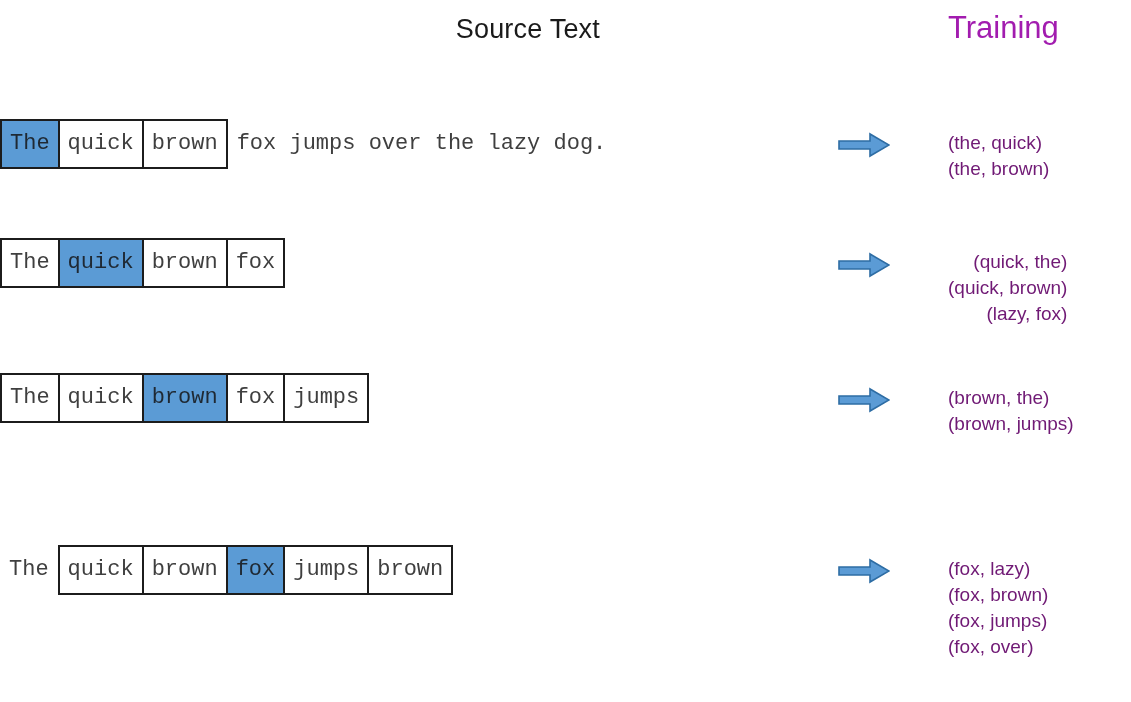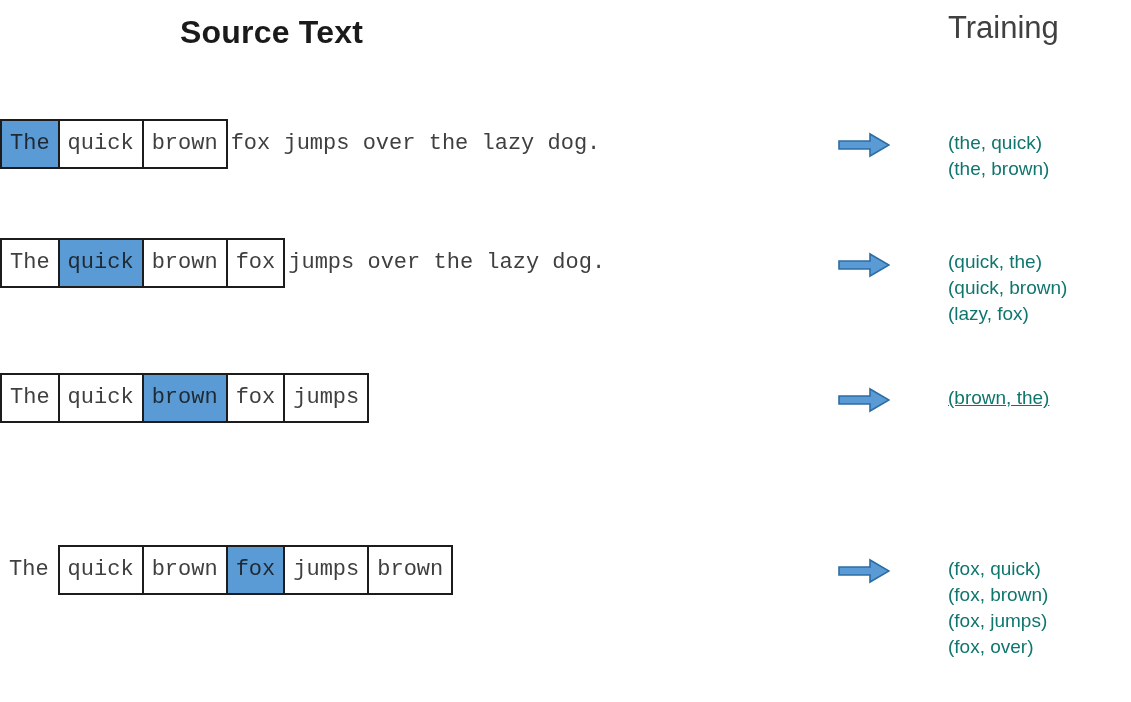--- a/index.html
+++ b/index.html
@@ -15,36 +15,36 @@
     font-family: "Liberation Sans", sans-serif;
     color: #262626;
   }
 
   
   #source-text-heading {
     position: absolute;
     left: 180px;
     top: 14px;
     width: 420px;
-    text-align: left;
-    font-size: 32px;
-    font-weight: 700;
+    text-align: right;
+    font-size: 27px;
+    font-weight: 400;
     letter-spacing: 0.2px;
     color: #1a1a1a;
     line-height: 1.15;
   }
   #training-samples-heading {
     position: absolute;
     left: 948px;
     top: 8px;
     width: 180px;
     font-size: 31px;
     font-weight: 400;
     line-height: 1.28;
-    color: #404040;
+    color: #a21caf;
   }
   #training-samples-heading span { display: block; }
 
   
   .row {
     position: absolute;
     left: 0;
     width: 1131px;
   }
 
@@ -85,40 +85,40 @@
     border-right: 2px solid #1c1c1c;
     background: #ffffff;
     line-height: 1;
   }
   .word-box:last-child { border-right: none; }
   .word-box.highlight { background: #5b9bd5; color: #1f2933; }
 
   .tail {
     display: flex;
     align-items: center;
-    padding-left: 3px;
+    padding-left: 9px;
     color: #3f3f3f;
     line-height: 1;
   }
 
   
   .arrow {
     position: absolute;
     width: 52px;
     height: 26px;
   }
   .arrow svg { display: block; width: 52px; height: 26px; }
 
   
   .samples {
     position: absolute;
     left: 948px;
     font-size: 19px;
     line-height: 26px;
-    color: #0f766e;
+    color: #701a75;
     white-space: nowrap;
   }
   .samples span { display: block; }
 </style>
 </head>
 <body>
 
 <div id="source-text-heading">Source Text</div>
 
 <div id="training-samples-heading">
@@ -128,21 +128,21 @@
 <div id="rows-container">
     <div class="row" style="top: 119px;">
       <div class="sentence"><div class="box-group"><div class="word-box highlight">The</div><div class="word-box">quick</div><div class="word-box">brown</div></div><div class="tail">fox jumps over the lazy dog.</div></div>
       <div class="arrow" style="left: 838px; top: 13px;">
         <svg viewBox="0 0 52 26" xmlns="http://www.w3.org/2000/svg">
           <polygon points="1,9 32,9 32,2 51,13 32,24 32,17 1,17" fill="#5b9bd5" stroke="#2e6da4" stroke-width="1.6" stroke-linejoin="miter"></polygon>
         </svg>
       </div>
     </div>
     <div class="row" style="top: 238px;">
-      <div class="sentence"><div class="box-group"><div class="word-box">The</div><div class="word-box highlight">quick</div><div class="word-box">brown</div><div class="word-box">fox</div></div><div class="tail">jumps over the lazy dog.</div></div>
+      <div class="sentence"><div class="box-group"><div class="word-box">The</div><div class="word-box highlight">quick</div><div class="word-box">brown</div><div class="word-box">fox</div></div></div>
       <div class="arrow" style="left: 838px; top: 14px;">
         <svg viewBox="0 0 52 26" xmlns="http://www.w3.org/2000/svg">
           <polygon points="1,9 32,9 32,2 51,13 32,24 32,17 1,17" fill="#5b9bd5" stroke="#2e6da4" stroke-width="1.6" stroke-linejoin="miter"></polygon>
         </svg>
       </div>
     </div>
     <div class="row" style="top: 373px;">
       <div class="sentence"><div class="box-group"><div class="word-box">The</div><div class="word-box">quick</div><div class="word-box highlight">brown</div><div class="word-box">fox</div><div class="word-box">jumps</div></div></div>
       <div class="arrow" style="left: 838px; top: 14px;">
         <svg viewBox="0 0 52 26" xmlns="http://www.w3.org/2000/svg">
@@ -157,26 +157,27 @@
           <polygon points="1,9 32,9 32,2 51,13 32,24 32,17 1,17" fill="#5b9bd5" stroke="#2e6da4" stroke-width="1.6" stroke-linejoin="miter"></polygon>
         </svg>
       </div>
     </div>
   </div>
 
 <div class="samples" style="top: 130px;">
     <span>(the, quick)</span>
     <span>(the, brown)</span>
   </div>
-<div class="samples" style="top: 249px;">
+<div class="samples" style="top: 249px; text-align: right;">
     <span>(quick, the)</span>
     <span>(quick, brown)</span>
     <span>(lazy, fox)</span>
   </div>
-<div class="samples" style="top: 385px; text-decoration: underline;">
+<div class="samples" style="top: 385px;">
     <span>(brown, the)</span>
+    <span>(brown, jumps)</span>
   </div>
 <div class="samples" style="top: 556px;">
-    <span>(fox, quick)</span>
+    <span>(fox, lazy)</span>
     <span>(fox, brown)</span>
     <span>(fox, jumps)</span>
     <span>(fox, over)</span>
   </div>
 
 </body></html>

